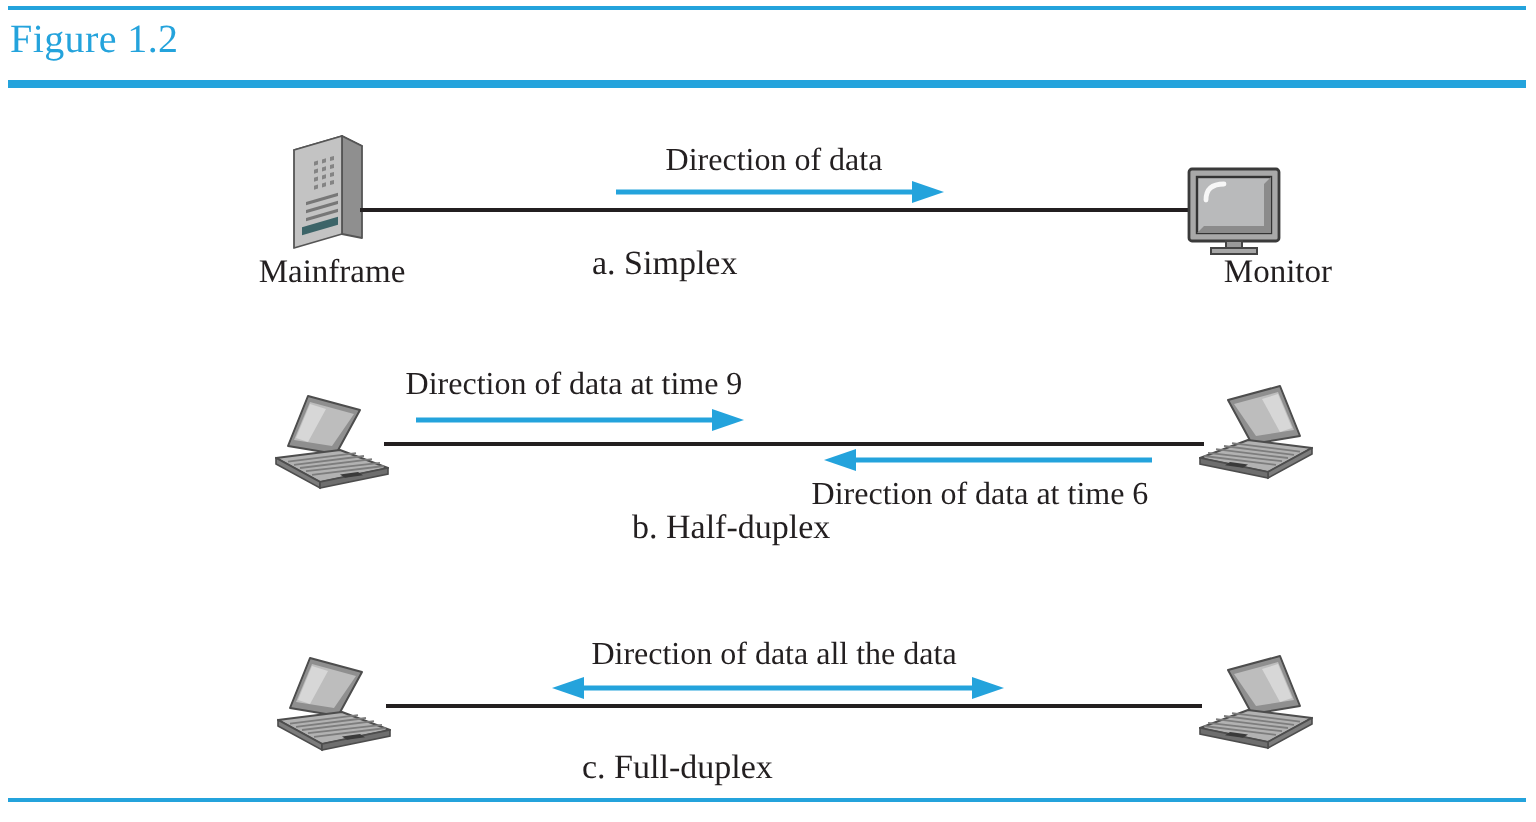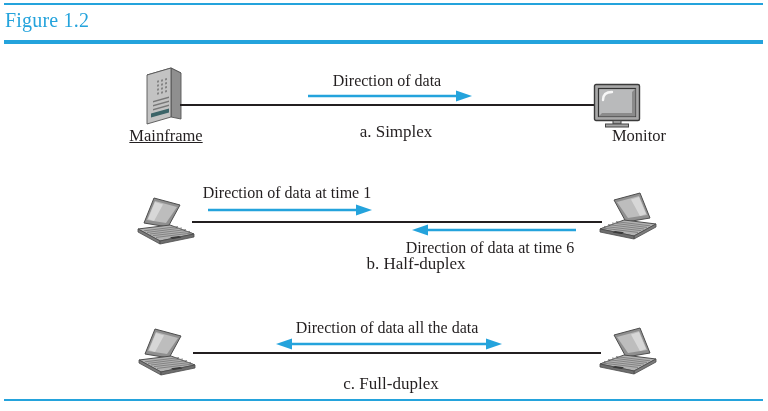--- a/index.html
+++ b/index.html
@@ -28,21 +28,21 @@
   .figure-title{
     left:120px;top:11px;
     font-style:italic;font-size:17.5px;color:var(--ink);
   }
   .wire{position:absolute;height:2px;background:var(--ink);}
   .flow-label{
     position:absolute;width:204px;text-align:center;
     font-size:16px;color:var(--ink);white-space:nowrap;
   }
   .caption{
-    position:absolute;width:200px;text-align:center;
+    position:absolute;width:200px;text-align:left;
     font-size:17px;color:var(--ink);white-space:nowrap;
   }
   .device-label{
     position:absolute;width:104px;text-align:center;
     font-size:16.5px;color:var(--ink);white-space:nowrap;
   }
   .arrow-svg{position:absolute;color:var(--accent);display:block;}
   .icon-svg{position:absolute;display:block;}
   .mirror{transform:scaleX(-1);}
 </style>
@@ -73,21 +73,21 @@
           <rect x="12" y="11" width="2" height="2"></rect>
         <rect x="4" y="15" width="2" height="2"></rect>
           <rect x="8" y="15" width="2" height="2"></rect>
           <rect x="12" y="15" width="2" height="2"></rect>
         <rect x="0" y="22" width="16" height="1.6" fill="#777"></rect>
         <rect x="0" y="26" width="16" height="1.6" fill="#777"></rect>
         <rect x="0" y="30" width="16" height="1.6" fill="#777"></rect>
         <rect x="-2" y="34" width="18" height="4" fill="#3c6468"></rect>
       </g>
     </svg>
-    <div class="device-label" style="left:114px;top:126px;text-decoration:underline;">Mainframe</div>
+    <div class="device-label" style="left:114px;top:126px;">Mainframe</div>
 
     <div class="wire" style="left:180px;top:104px;width:418px;"></div>
 
     <div class="flow-label" style="left:285px;top:72px;">Direction of data</div>
     <svg class="arrow-svg" style="left:308px;top:89px;" width="164" height="14" viewBox="0 0 164 14">
       <line x1="0" y1="7" x2="151" y2="7" stroke="currentColor" stroke-width="2.6"></line>
       <polygon points="148,1.5 164,7 148,12.5" fill="currentColor"></polygon>
     </svg>
 
     <div class="caption" style="left:296px;top:122px;">a. Simplex</div>
@@ -111,21 +111,21 @@
       <polygon points="14,24 21,7 29,9.5 20,26" fill="#d7d7d7"></polygon>
       <polygon points="4,34 36,30 60,39 26,46" fill="#b2b2b2" stroke="#4d4d4d" stroke-width="1" stroke-linejoin="round"></polygon>
       <polygon points="4,34 26,46 26,49 4,37" fill="#7c7c7c" stroke="#4d4d4d" stroke-width="0.8"></polygon>
       <polygon points="26,46 60,39 60,42 26,49" fill="#6e6e6e" stroke="#4d4d4d" stroke-width="0.8"></polygon>
       <path d="M10,35.8 L44,31.6 M13,37.4 L48,33 M16,39 L52,34.6 M19,40.6 L56,36.4 M22,42.4 L58,38" stroke="#7d7d7d" stroke-width="0.9"></path>
       <polygon points="36,42.2 45,41 47.5,42.6 38.5,43.9" fill="#3a3a3a"></polygon>
     </svg>
 
     <div class="wire" style="left:192px;top:221px;width:410px;"></div>
 
-    <div class="flow-label" style="left:185px;top:184px;">Direction of data at time 1</div>
+    <div class="flow-label" style="left:185px;top:184px;">Direction of data at time 9</div>
     <svg class="arrow-svg" style="left:208px;top:203px;" width="164" height="14" viewBox="0 0 164 14">
       <line x1="0" y1="7" x2="151" y2="7" stroke="currentColor" stroke-width="2.6"></line>
       <polygon points="148,1.5 164,7 148,12.5" fill="currentColor"></polygon>
     </svg>
 
     <svg class="arrow-svg" style="left:410px;top:223px;" width="166" height="14" viewBox="0 0 166 14">
       <line x1="15" y1="7" x2="166" y2="7" stroke="currentColor" stroke-width="2.6"></line>
       <polygon points="18,1.5 2,7 18,12.5" fill="currentColor"></polygon>
     </svg>
     <div class="flow-label" style="left:388px;top:239px;">Direction of data at time 6</div>

